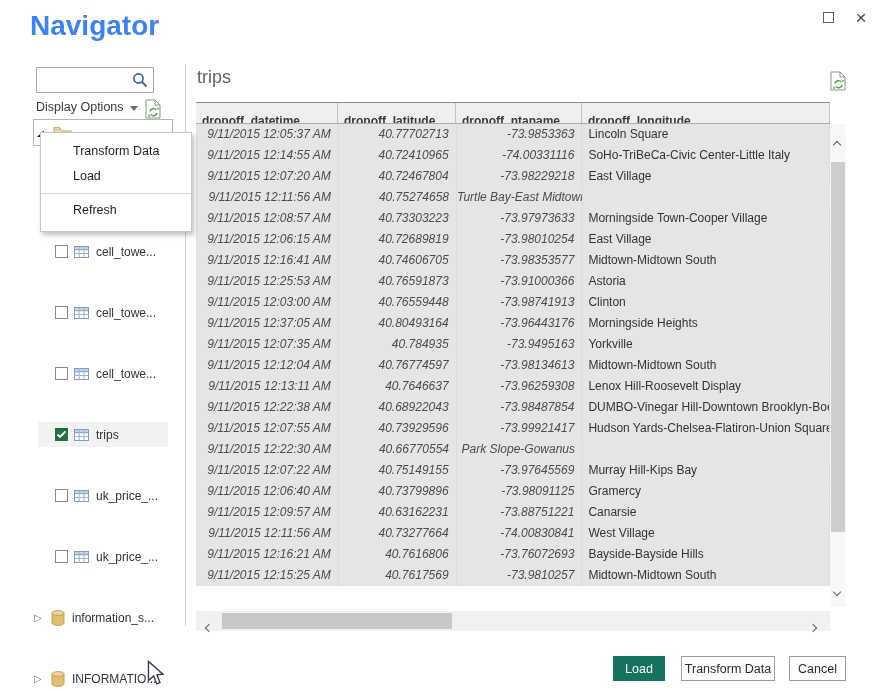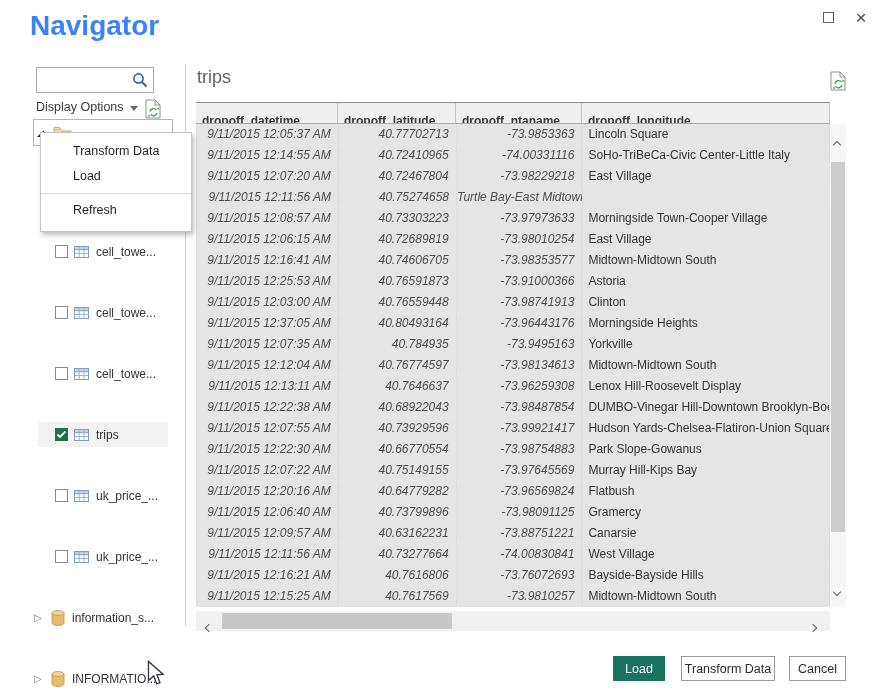--- a/index.html
+++ b/index.html
@@ -359,36 +359,29 @@
         </div>
         <div class="grow">
           <div class="gcell">9/11/2015 12:07:55 AM</div>
           <div class="gcell">40.73929596</div>
           <div class="gcell">-73.99921417</div>
           <div class="gcell">Hudson Yards-Chelsea-Flatiron-Union Square</div>
         </div>
         <div class="grow">
           <div class="gcell">9/11/2015 12:22:30 AM</div>
           <div class="gcell">40.66770554</div>
-          <div class="gcell">-73.98754883</div>
           <div class="gcell">Park Slope-Gowanus</div>
         </div>
         <div class="grow">
           <div class="gcell">9/11/2015 12:07:22 AM</div>
           <div class="gcell">40.75149155</div>
           <div class="gcell">-73.97645569</div>
           <div class="gcell">Murray Hill-Kips Bay</div>
         </div>
         <div class="grow">
-          <div class="gcell">9/11/2015 12:20:16 AM</div>
-          <div class="gcell">40.64779282</div>
-          <div class="gcell">-73.96569824</div>
-          <div class="gcell">Flatbush</div>
-        </div>
-        <div class="grow">
           <div class="gcell">9/11/2015 12:06:40 AM</div>
           <div class="gcell">40.73799896</div>
           <div class="gcell">-73.98091125</div>
           <div class="gcell">Gramercy</div>
         </div>
         <div class="grow">
           <div class="gcell">9/11/2015 12:09:57 AM</div>
           <div class="gcell">40.63162231</div>
           <div class="gcell">-73.88751221</div>
           <div class="gcell">Canarsie</div>

